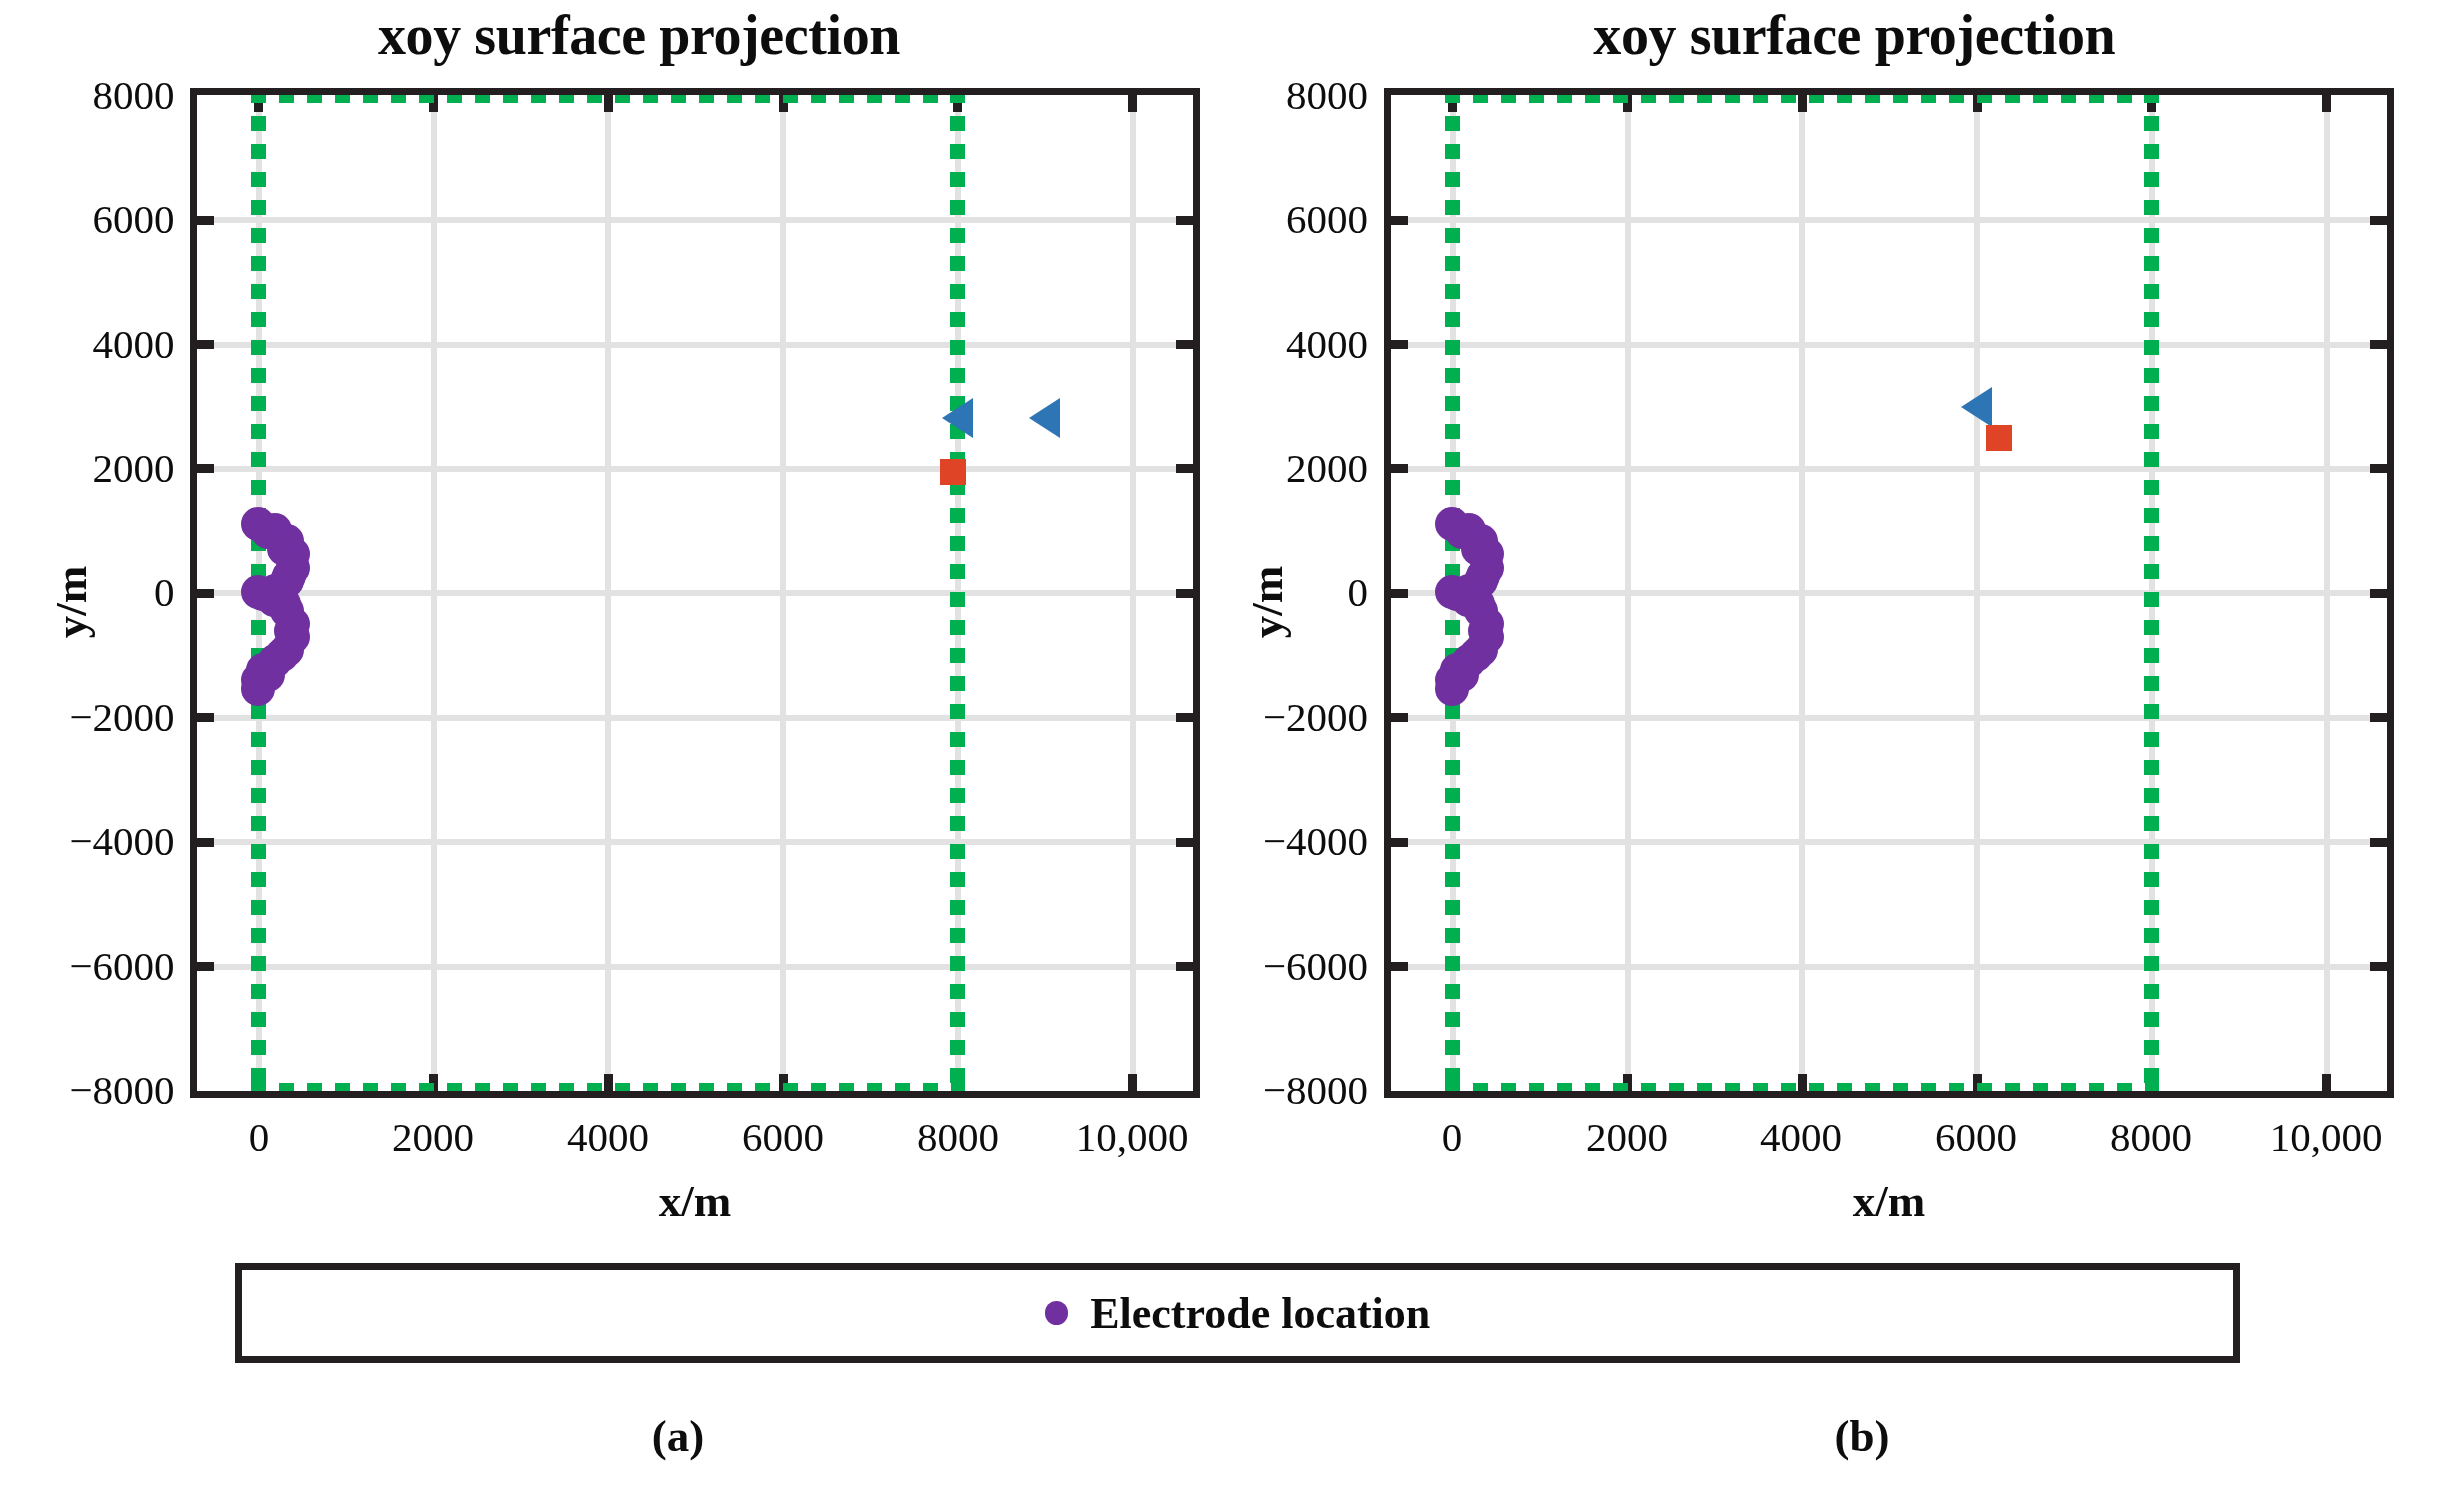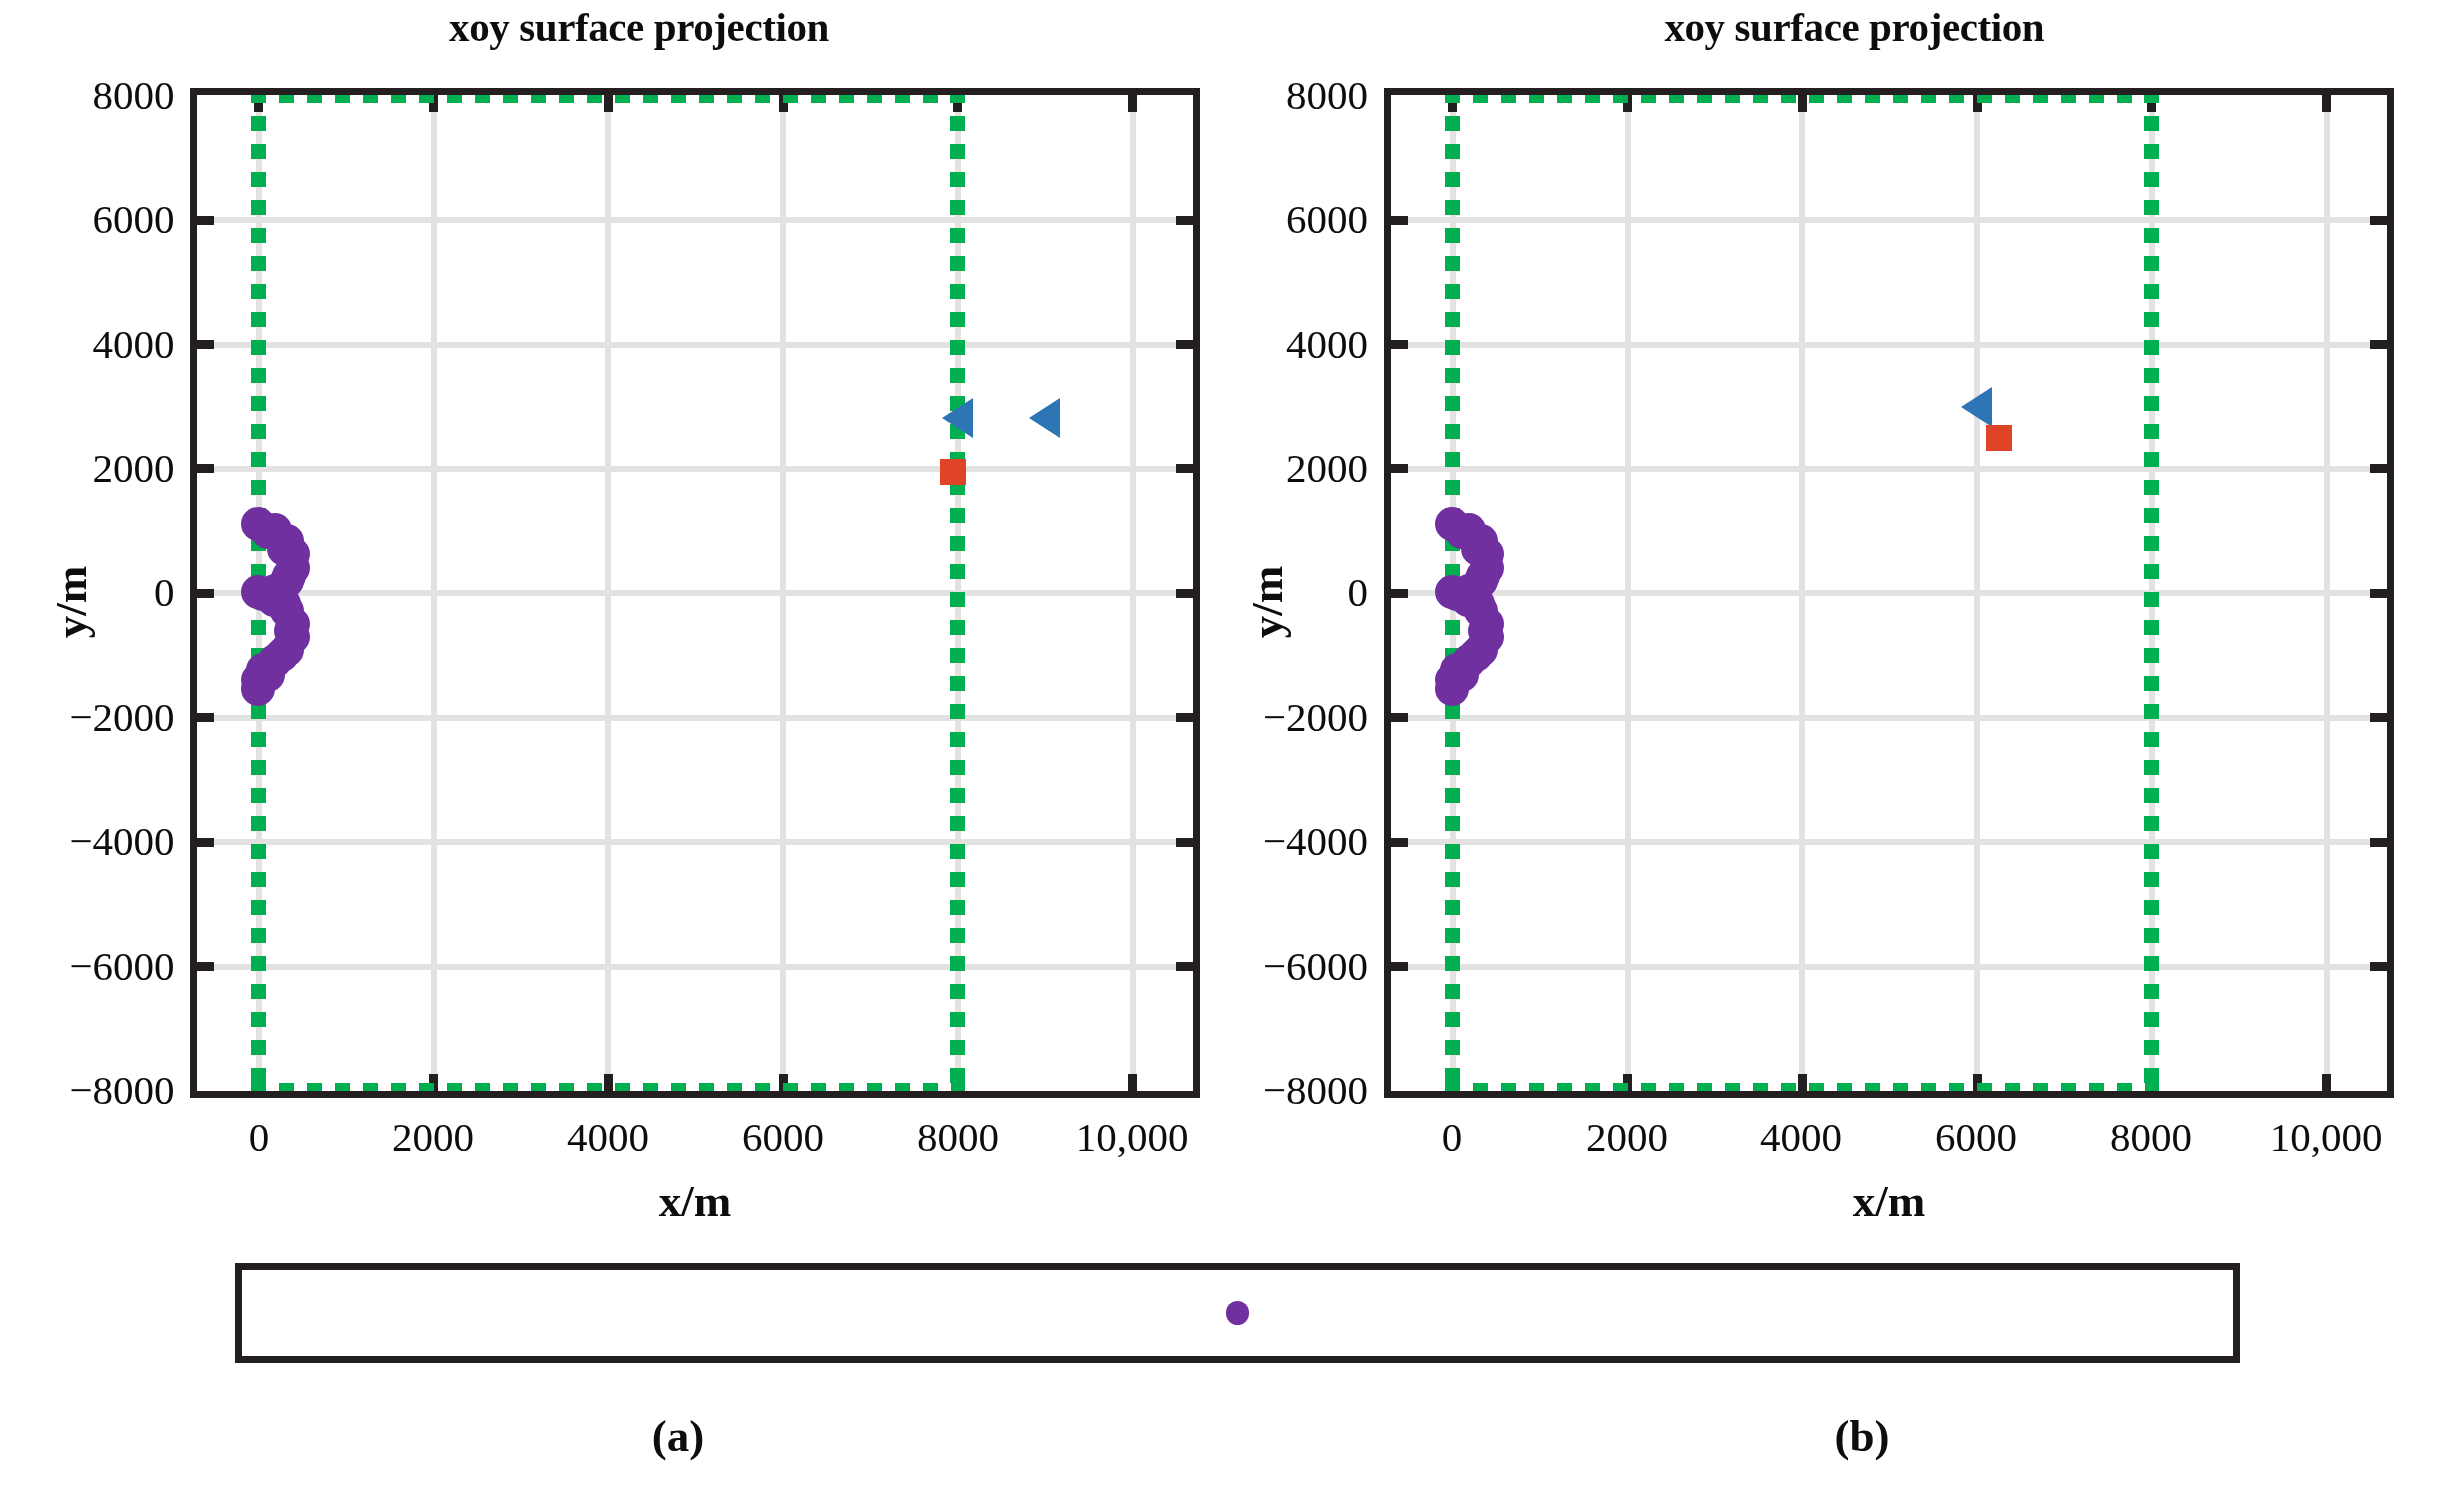--- a/index.html
+++ b/index.html
@@ -32,21 +32,21 @@
   .panel.left  { left: 0; }
   .panel.right { left: 1231px; }
 
   
   .panel-title {
     position: absolute;
     top: 3.1px;
     left: 0;
     width: 1231px;
     text-align: center;
-    font-size: 41px;
+    font-size: 56px;
     font-weight: bold;
     color: #0d0d0d;
     letter-spacing: -0.4px;
   }
   .panel.left .panel-title  { padding-left: 47px; box-sizing: border-box; }
   .panel.right .panel-title { padding-left: 15.7px; box-sizing: border-box; }
 
   
   .plot-frame {
     position: absolute;
@@ -450,17 +450,18 @@
 
     <div class="axis-title-x">x/m</div>
     <div class="axis-title-y">y/m</div>
 
     <div class="subcaption">(b)</div>
   </div>
 
   <div id="legend">
       <div class="legend-entry">
         <span class="legend-swatch lg-circle" style="background: rgb(112, 48, 160);"></span>
+        <span class="legend-text">Electrode location</span>
       </div>
     </div>
 
 </div>
 
 
 </body></html>

